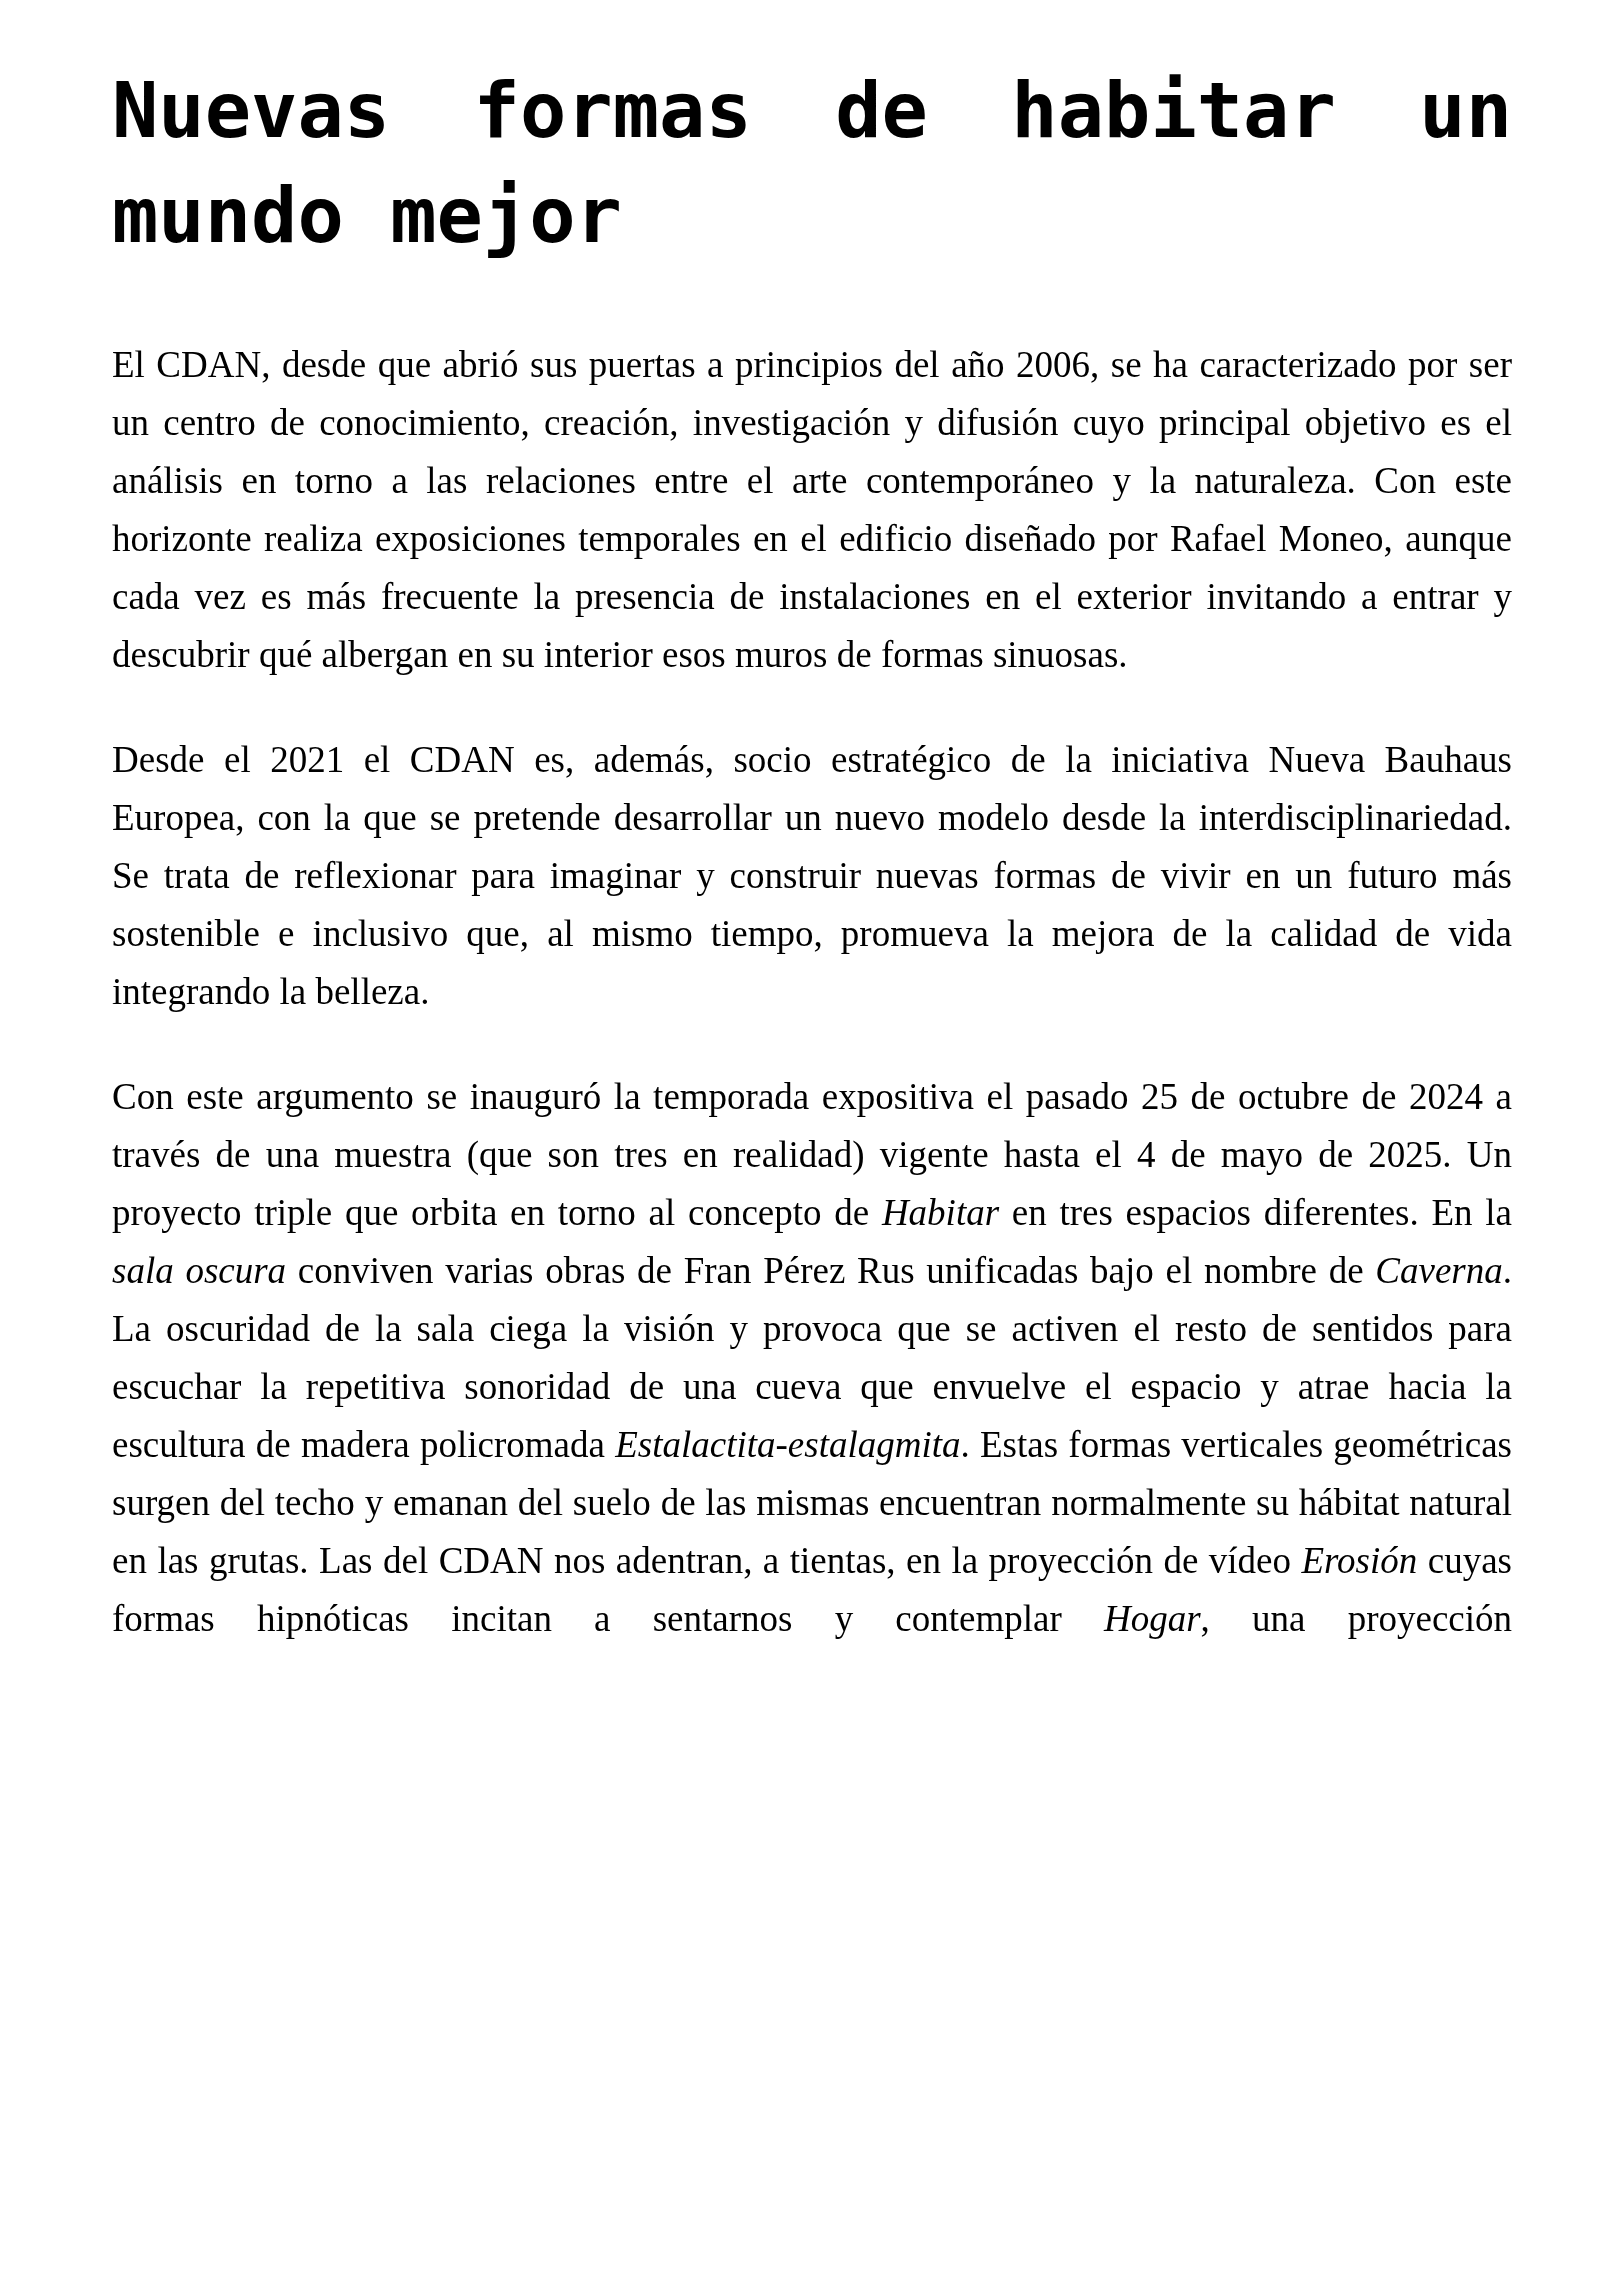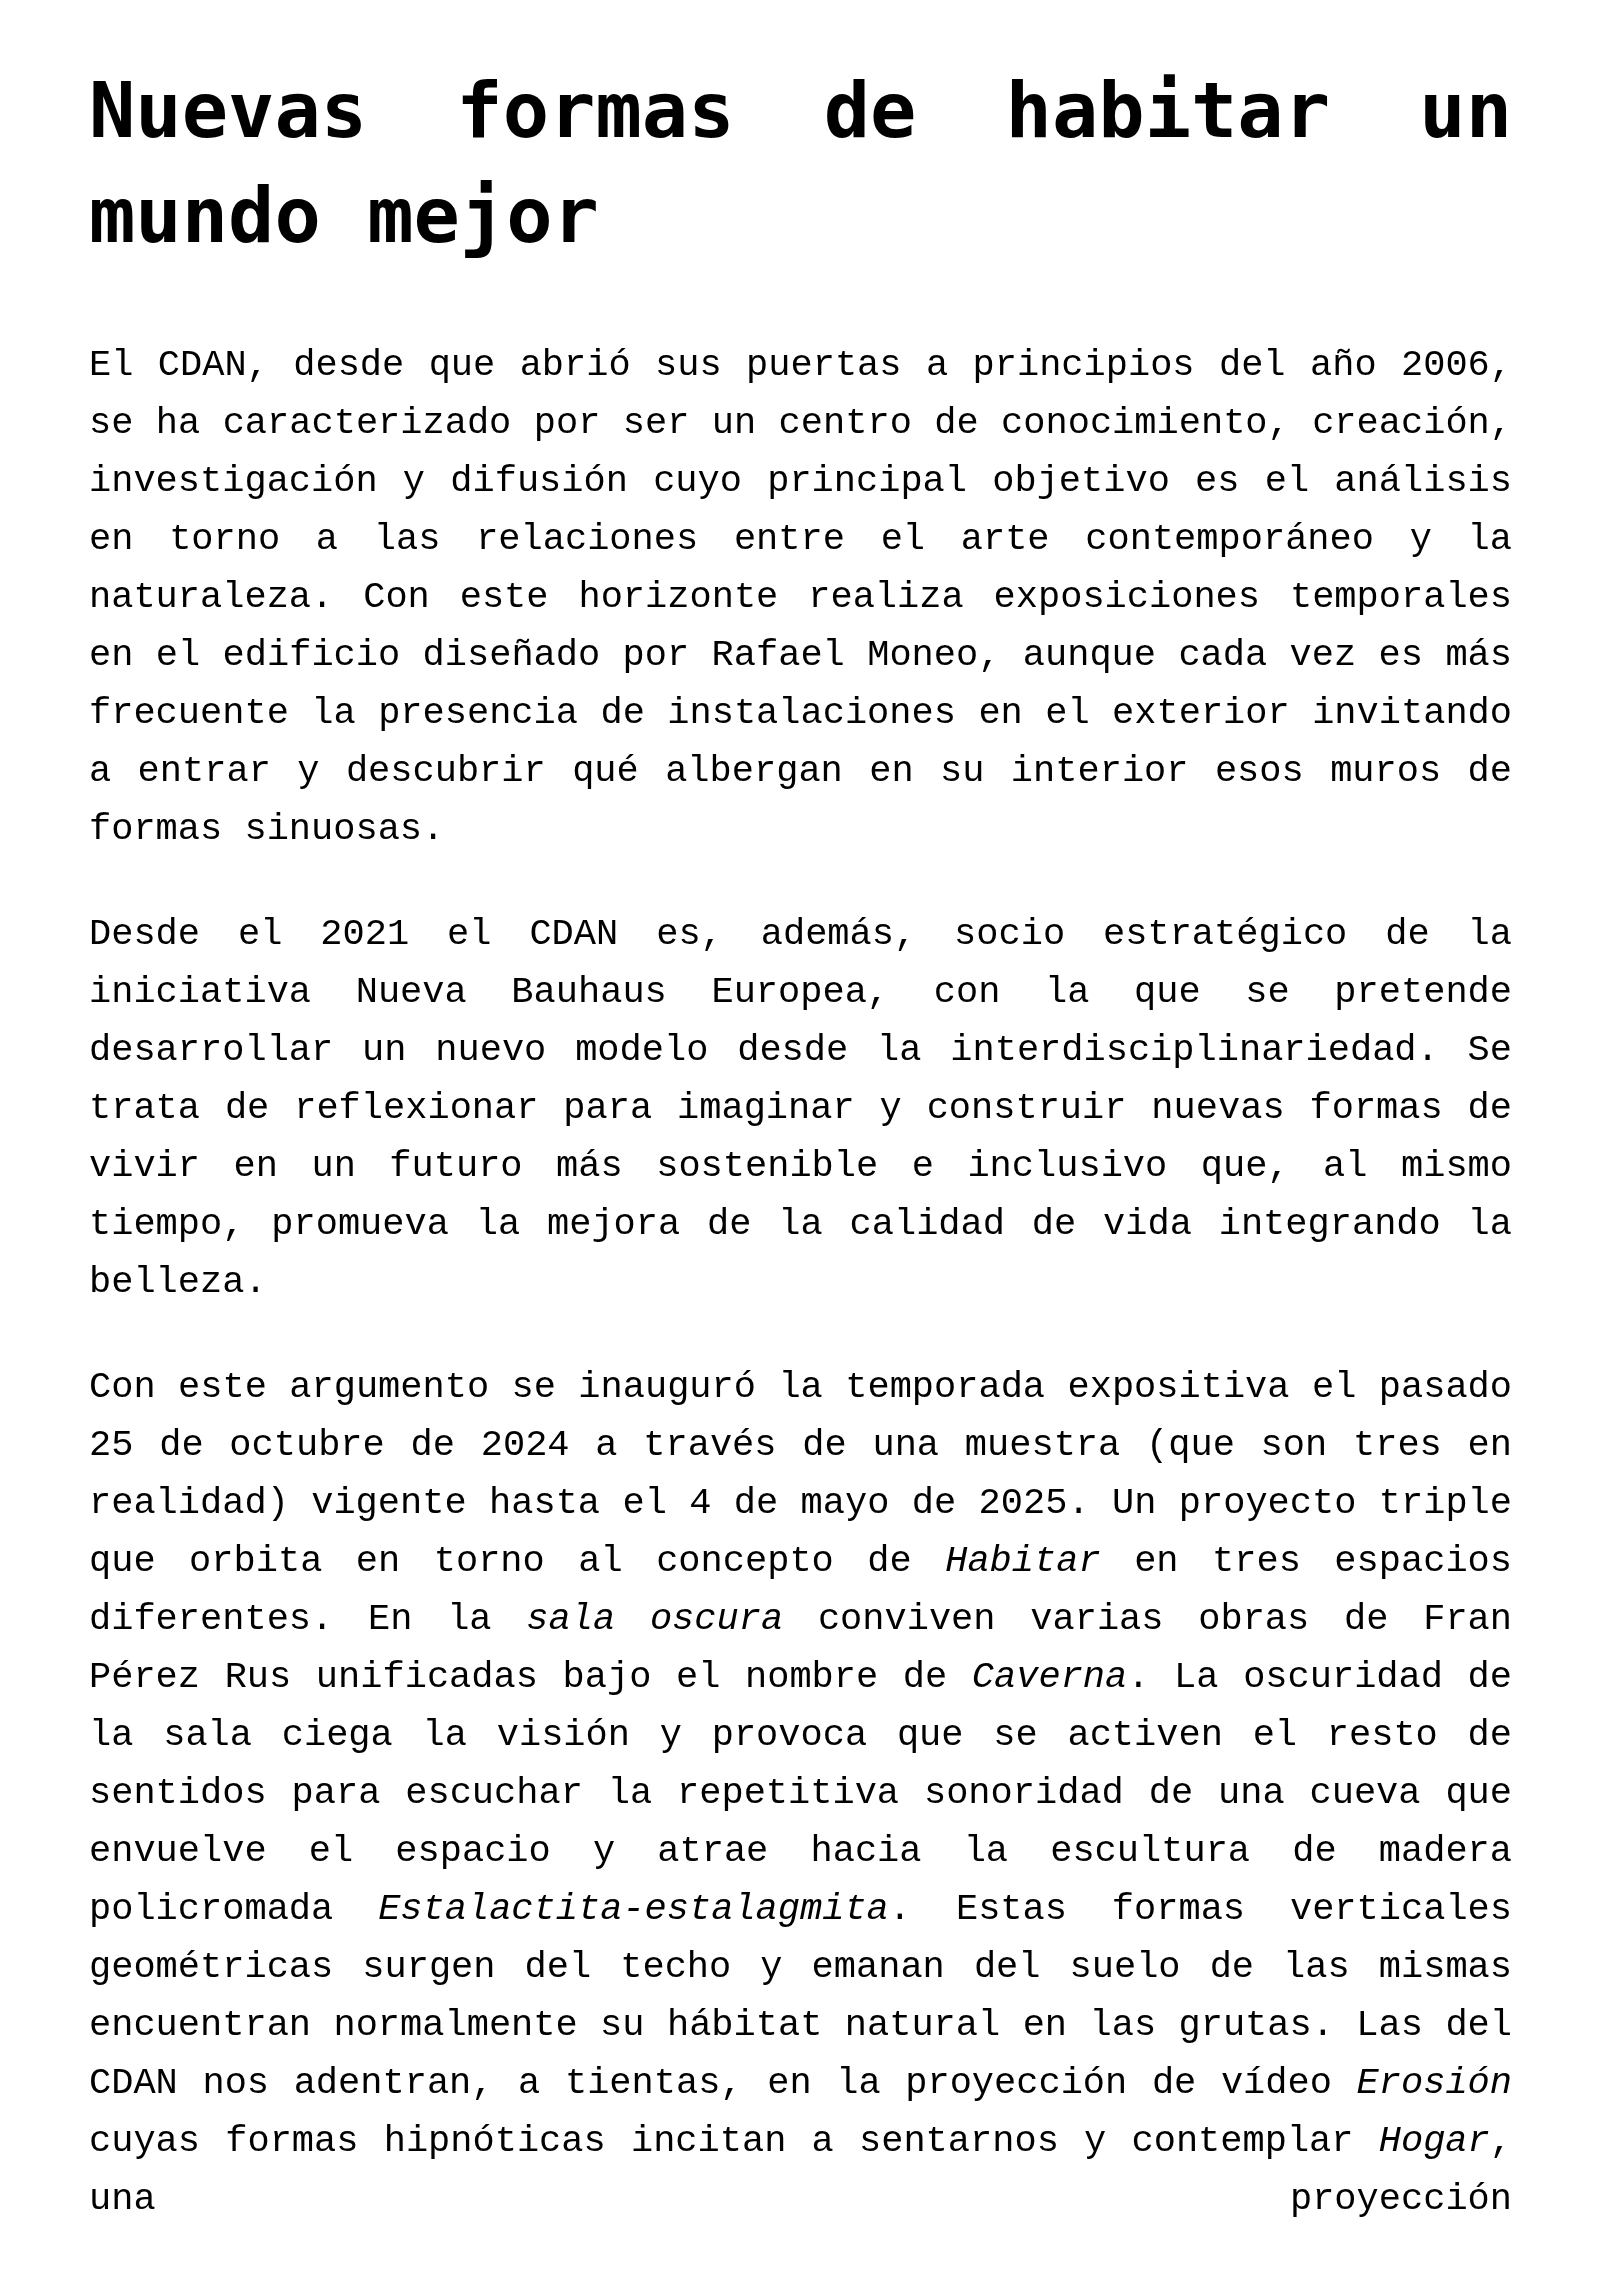--- a/index.html
+++ b/index.html
@@ -7,33 +7,33 @@
       margin: 0;
       padding: 0;
       background: #ffffff;
     }
     .page {
       position: relative;
       width: 1623px;
       height: 2295px;
       background: #ffffff;
       color: #000000;
-      padding: 58px 111px 0 89px;
+      padding: 58px 111px 0 112px;
       overflow: hidden;
     }
     h1.doc-title {
       font-family: "DejaVu Sans Mono", monospace;
       font-weight: bold;
       font-size: 77px;
       line-height: 105px;
       margin: 0 0 68px 0;
       text-align: justify;
     }
     .doc-content p {
-      font-family: Liberation Mono, monospace;
+      font-family: Liberation Serif, serif;
       font-size: 37px;
       line-height: 58px;
       margin: 0 0 47px 0;
       text-align: justify;
       text-justify: inter-word;
     }
     
     .doc-content p.continues {
       text-align-last: justify;
       margin-bottom: 15px;

